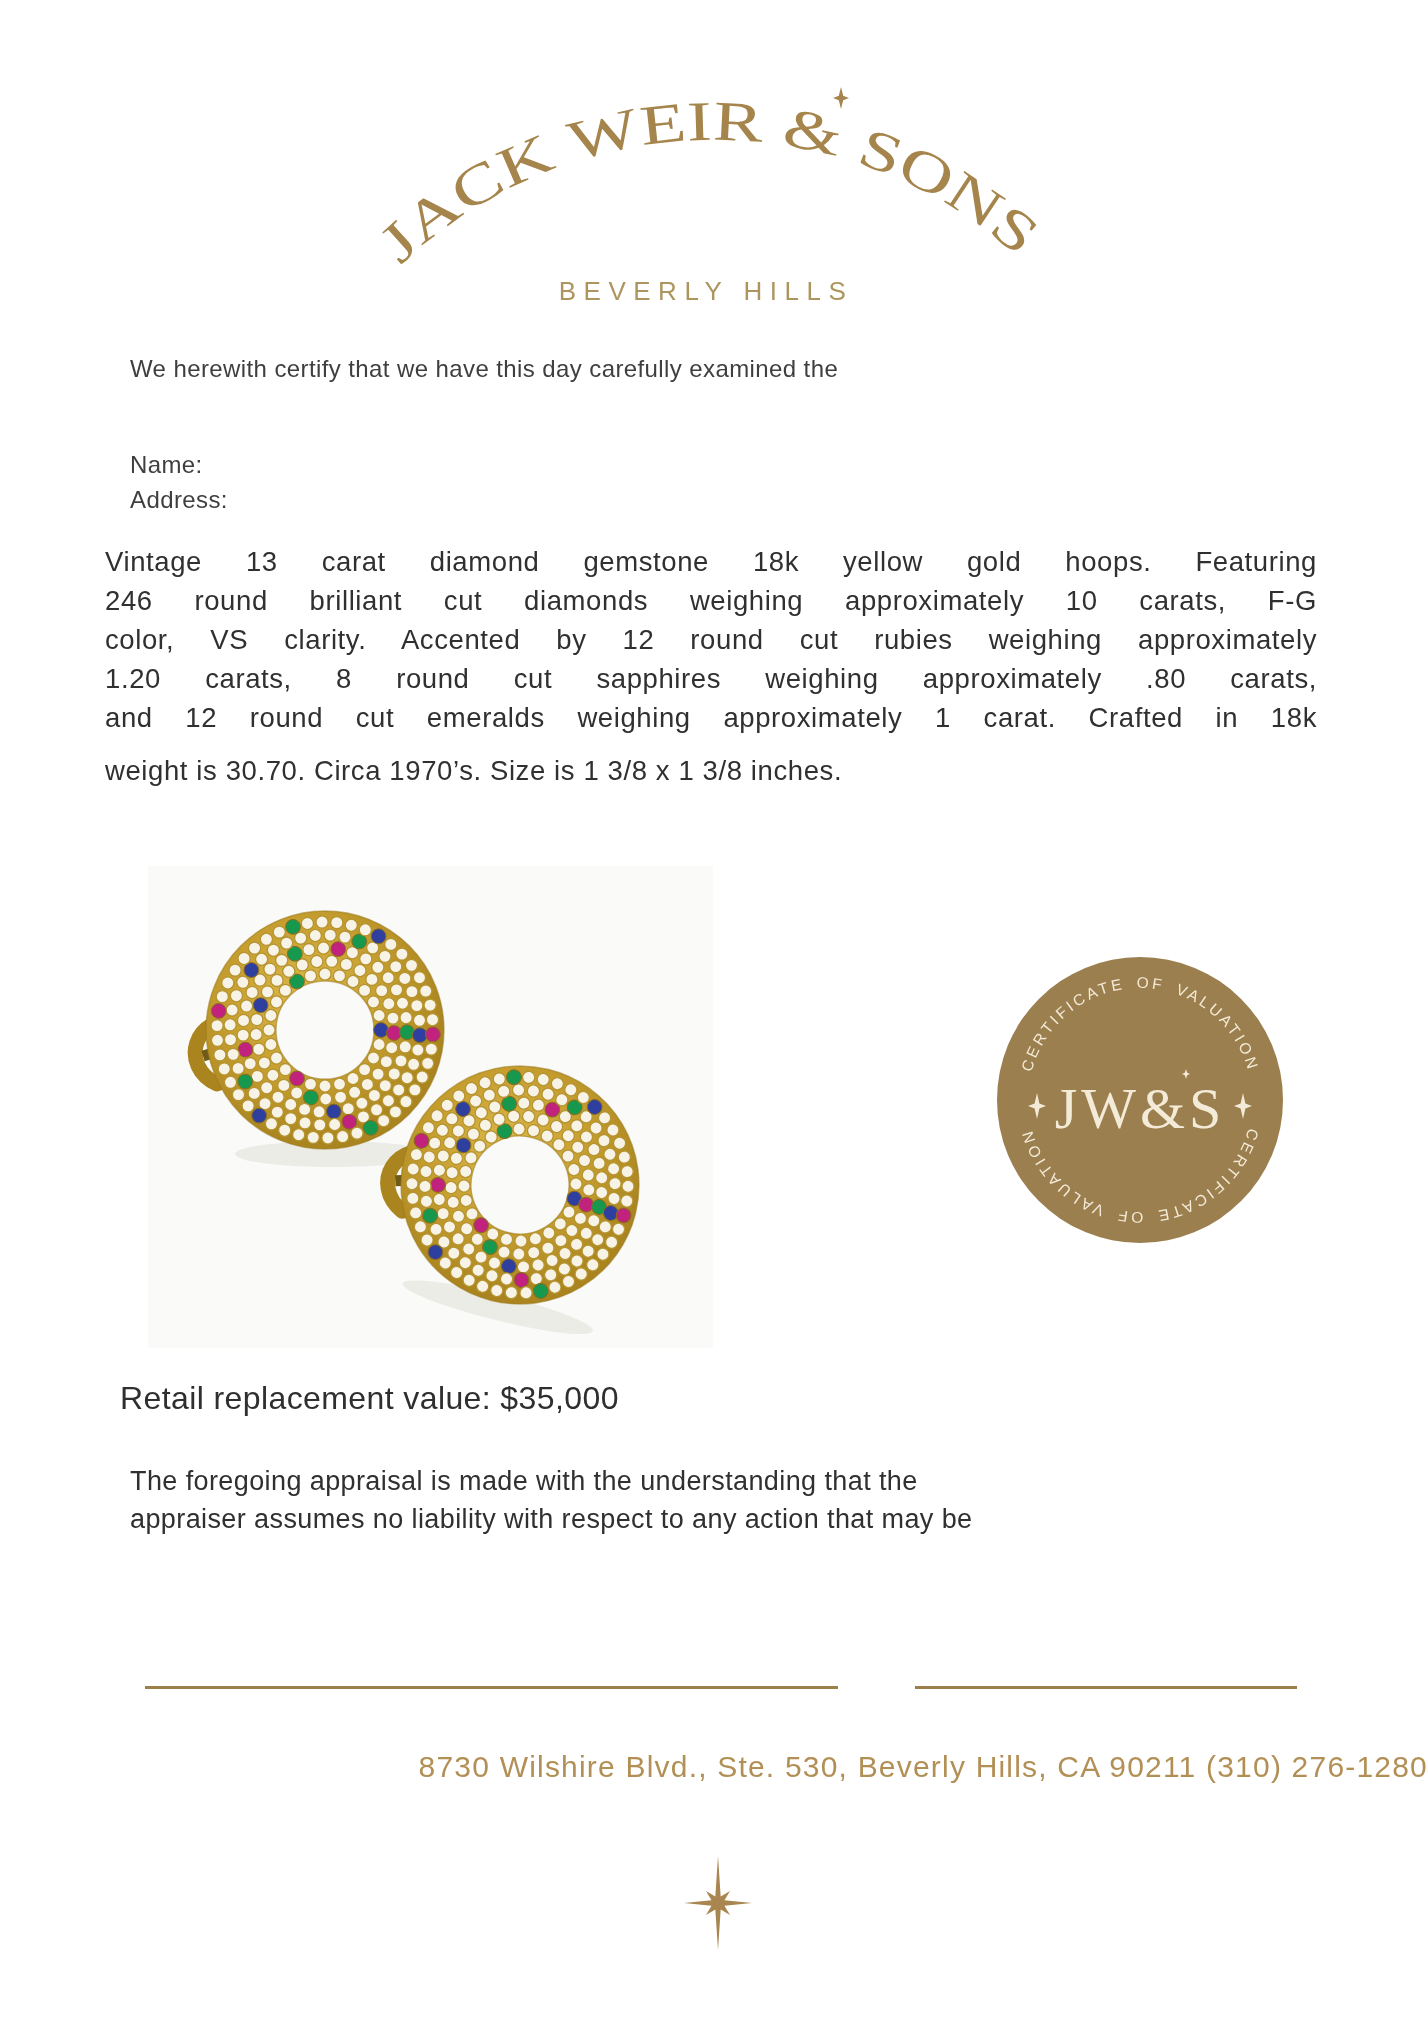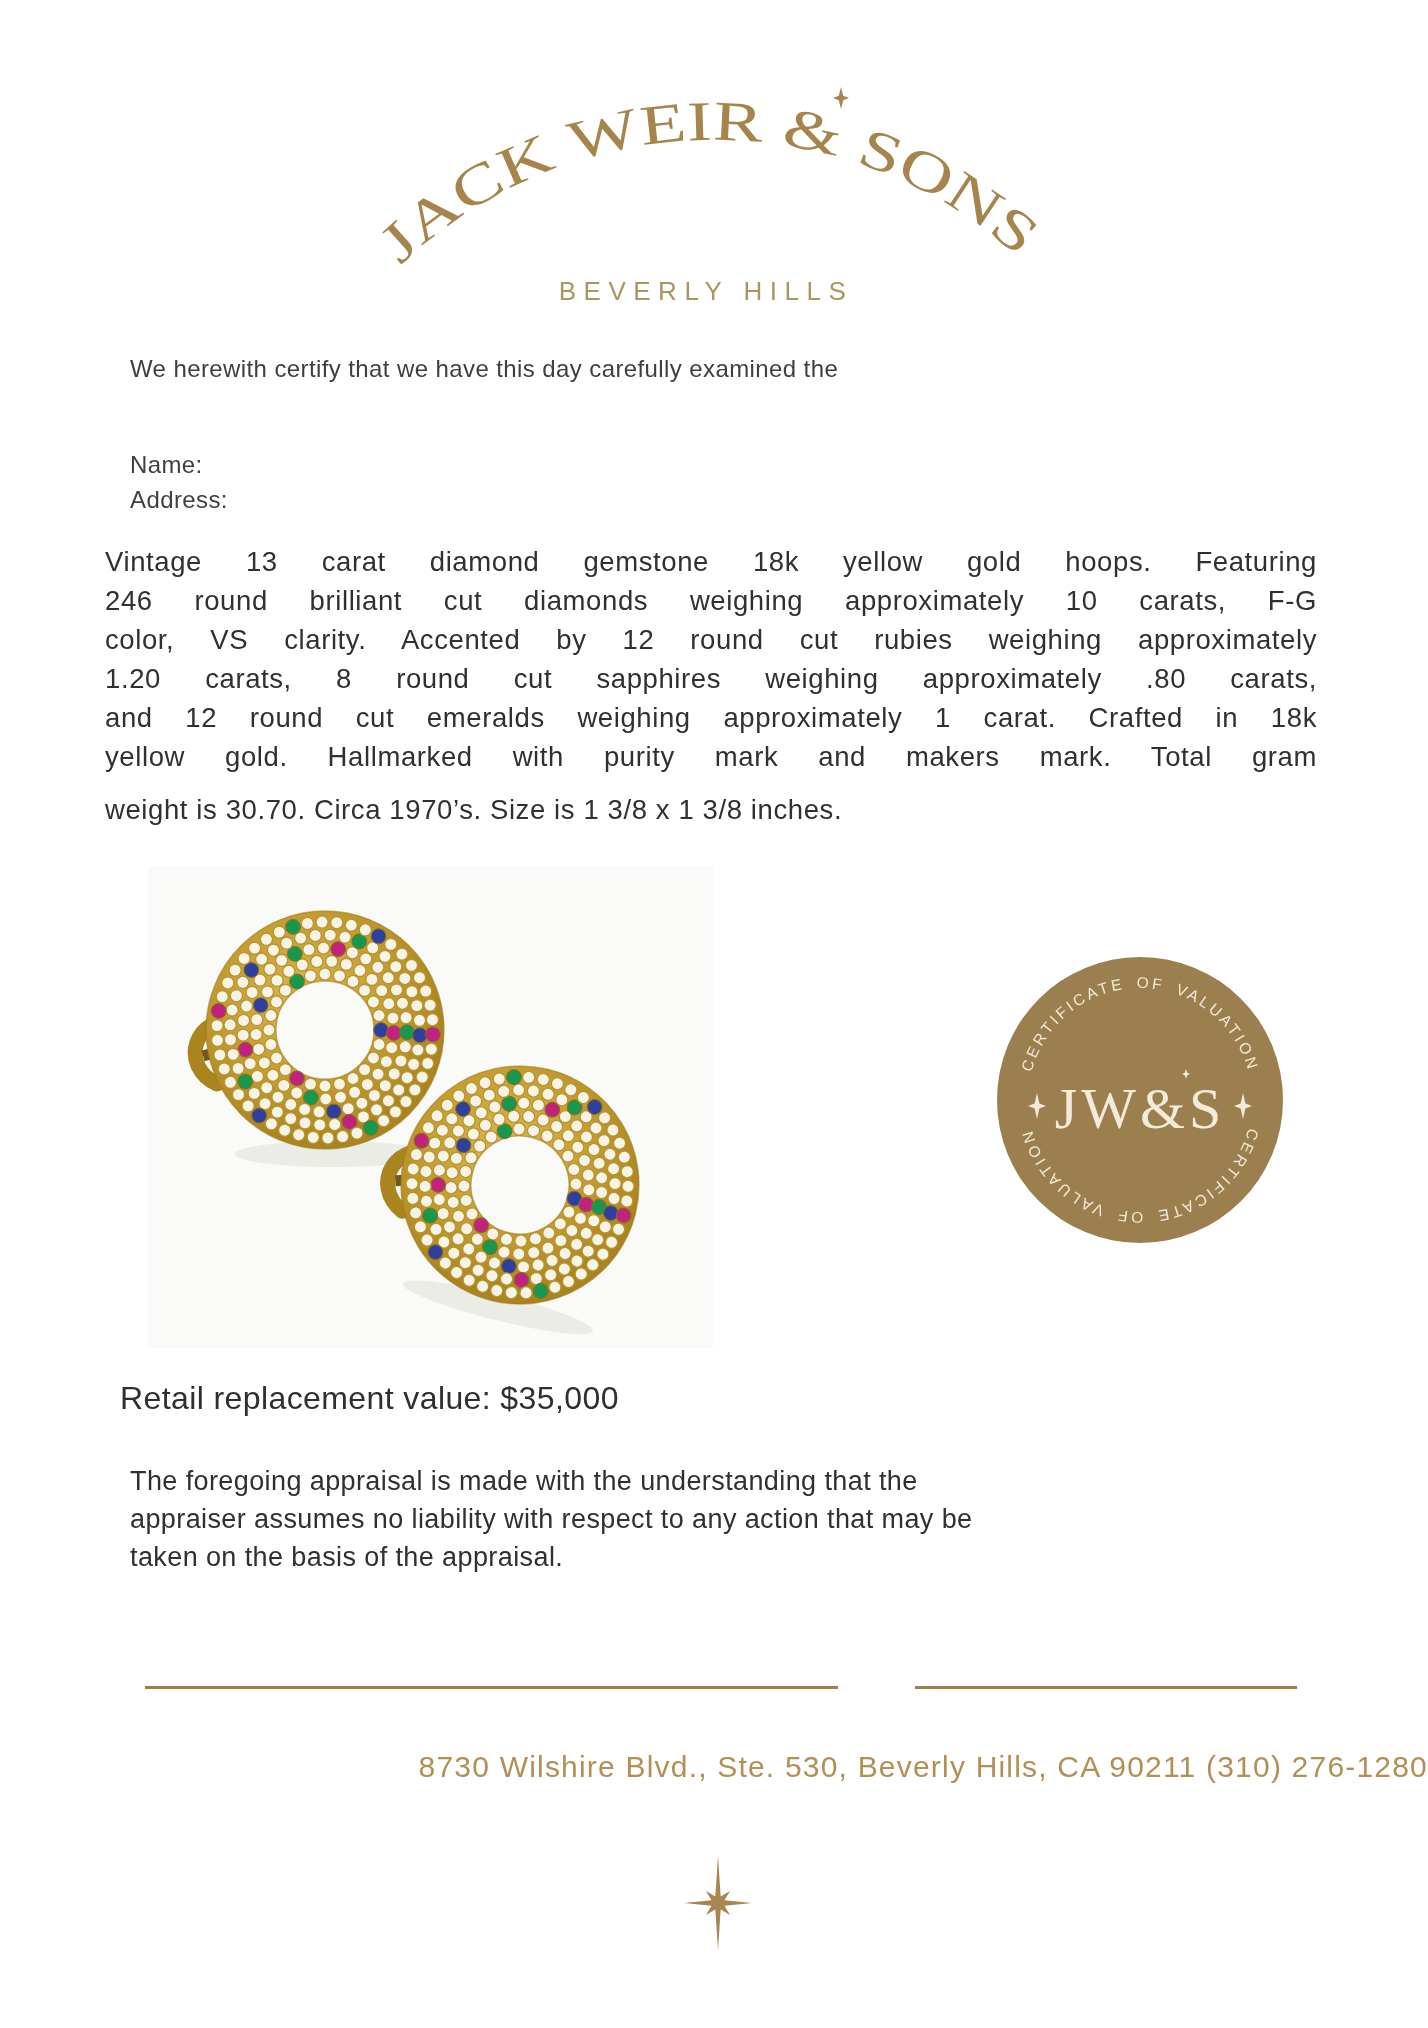--- a/index.html
+++ b/index.html
@@ -51,21 +51,20 @@
     <div>Name:</div>
     <div>Address:</div>
   </div>
 
   <div class="abs description">
     <div class="jline">Vintage 13 carat diamond gemstone 18k yellow gold hoops. Featuring</div>
     <div class="jline">246 round brilliant cut diamonds weighing approximately 10 carats, F-G</div>
     <div class="jline">color, VS clarity. Accented by 12 round cut rubies weighing approximately</div>
     <div class="jline">1.20 carats, 8 round cut sapphires weighing approximately .80 carats,</div>
     <div class="jline">and 12 round cut emeralds weighing approximately 1 carat. Crafted in 18k</div>
-    <div class="jline">yellow gold. Hallmarked with purity mark and makers mark. Total gram</div>
     <div class="jline">weight is 30.70. Circa 1970’s. Size is 1 3/8 x 1 3/8 inches.</div>
   </div>
 
   <div class="abs photo-wrap">
     <svg id="earrings-svg" width="565" height="482" viewBox="0 0 565 482">
       <defs>
         <radialGradient id="goldTube" cx="38%" cy="32%" r="85%">
           <stop offset="0%" stop-color="#dcb94c"></stop>
           <stop offset="55%" stop-color="#c79f30"></stop>
           <stop offset="100%" stop-color="#a9841f"></stop>
@@ -456,21 +455,20 @@
     <polygon points="0,-13 2.4,-2.4 9,0 2.4,2.4 0,13 -2.4,2.4 -9,0 -2.4,-2.4" transform="translate(-103,6)" fill="#f3ead7"></polygon>
     <polygon points="0,-13 2.4,-2.4 9,0 2.4,2.4 0,13 -2.4,2.4 -9,0 -2.4,-2.4" transform="translate(103,6)" fill="#f3ead7"></polygon>
     <polygon points="0,-5 1.2,-1.2 4,0 1.2,1.2 0,5 -1.2,1.2 -4,0 -1.2,-1.2" transform="translate(46,-26)" fill="#f3ead7"></polygon>
   </svg>
 
   <div class="abs retail">Retail replacement value: $35,000</div>
 
   <div class="abs disclaimer">
     <div>The foregoing appraisal is made with the understanding that the</div>
     <div>appraiser assumes no liability with respect to any action that may be</div>
-    <div>taken on the basis of the appraisal.</div>
   </div>
 
   <div class="abs sigline" style="left:145px;width:693px"></div>
   <div class="abs sigline" style="left:915px;width:382px"></div>
 
   <div class="abs footer">8730 Wilshire Blvd., Ste. 530, Beverly Hills, CA 90211 (310) 276-1280</div>
 
   <svg class="abs" style="left:676px;top:1856px" width="84" height="94" viewBox="-42 -47 84 94">
     <polygon id="bottom-star" points="0.00,-47.00 2.68,-6.47 12.02,-12.02 6.47,-2.68 34.00,-0.00 6.47,2.68 12.02,12.02 2.68,6.47 0.00,47.00 -2.68,6.47 -12.02,12.02 -6.47,2.68 -34.00,0.00 -6.47,-2.68 -12.02,-12.02 -2.68,-6.47" fill="#a9854f"></polygon>
   </svg>

